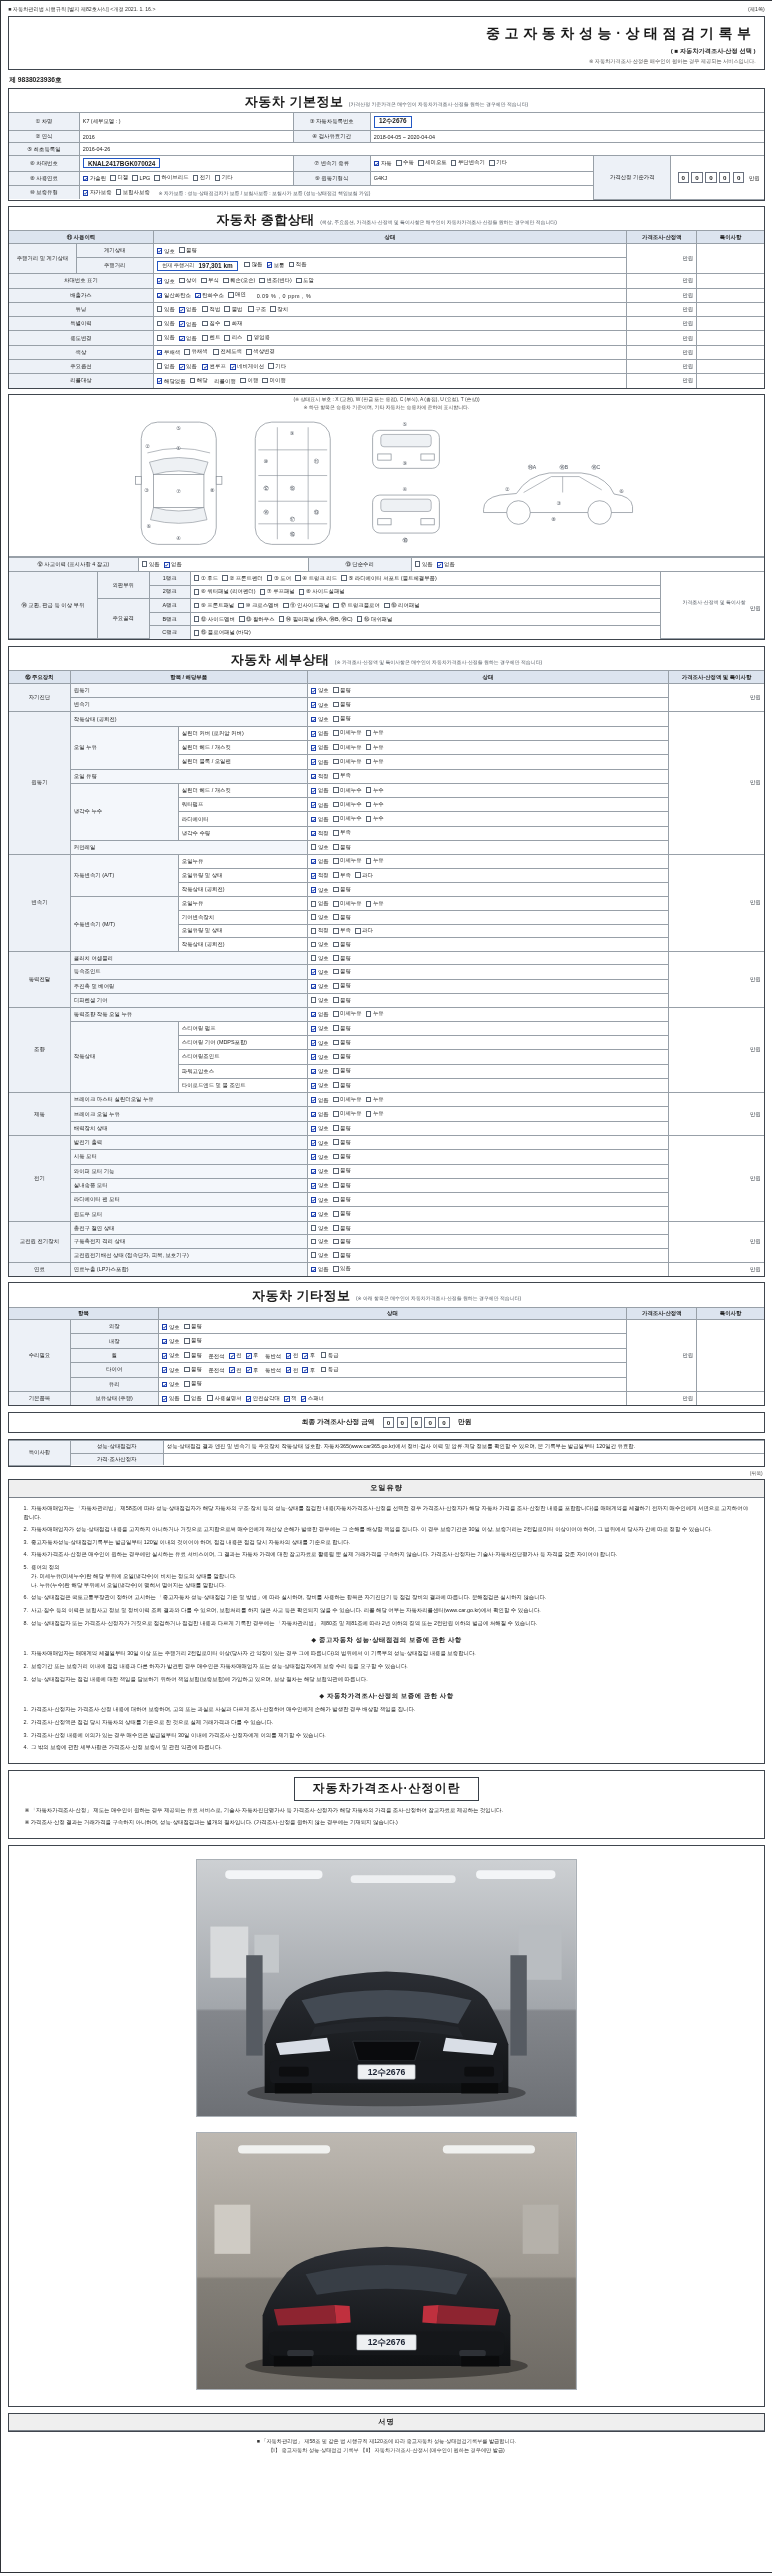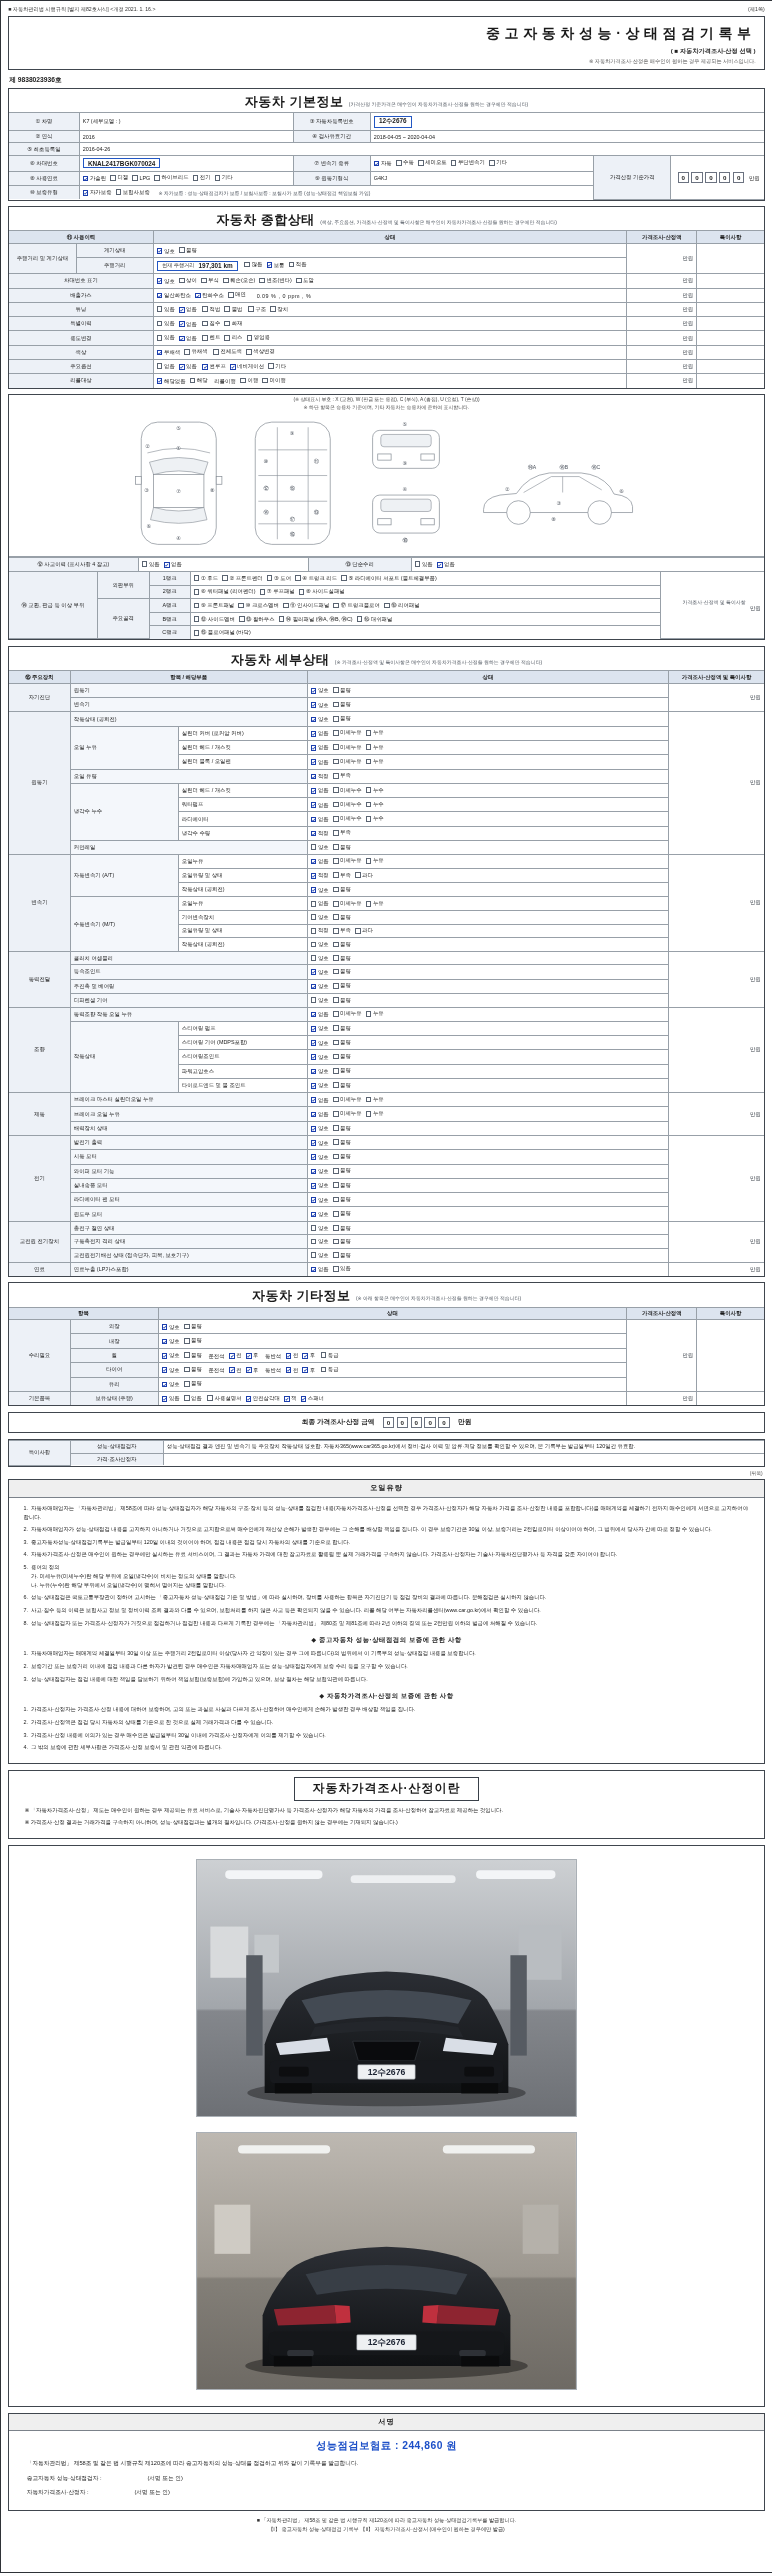--- a/index.html
+++ b/index.html
@@ -1427,28 +1427,20 @@
         <rect x="512" y="424" width="52" height="12" rx="5" fill="#2e3136"></rect>
         <rect x="150" y="436" width="74" height="20" fill="#0a0b0c"></rect>
         <rect x="516" y="436" width="74" height="20" fill="#0a0b0c"></rect>
       </svg>
 
     </div>
   </div>
 
   <div class="sec">
     <div class="band">서명</div>
-    <div class="sig-body">
-      <div class="fee">성능점검보험료 :  244,860 원</div>
-      <div class="sig-line">
-          <div class="para">「자동차관리법」 제58조 및 같은 법 시행규칙 제120조에 따라 중고자동차의 성능·상태를 점검하고 위와 같이 기록부를 발급합니다.</div>
-          <div class="para">중고자동차 성능·상태점검자 :                             (서명 또는 인)</div>
-          <div class="para">자동차가격조사·산정자 :                             (서명 또는 인)</div>
-        </div>
-    </div>
   </div>
 
   <div class="footer">
     <div>■ 「자동차관리법」 제58조 및 같은 법 시행규칙 제120조에 따라 중고자동차 성능·상태점검기록부를 발급합니다.</div>
     <div>【Ⅰ】 중고자동차 성능·상태점검 기록부      【Ⅱ】 자동차가격조사·산정서 (매수인이 원하는 경우에만 발급)</div>
   </div>
 
 </div>
 
 

